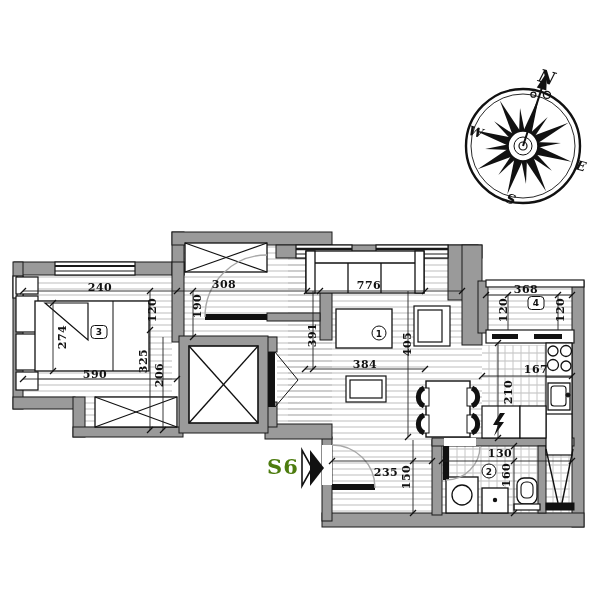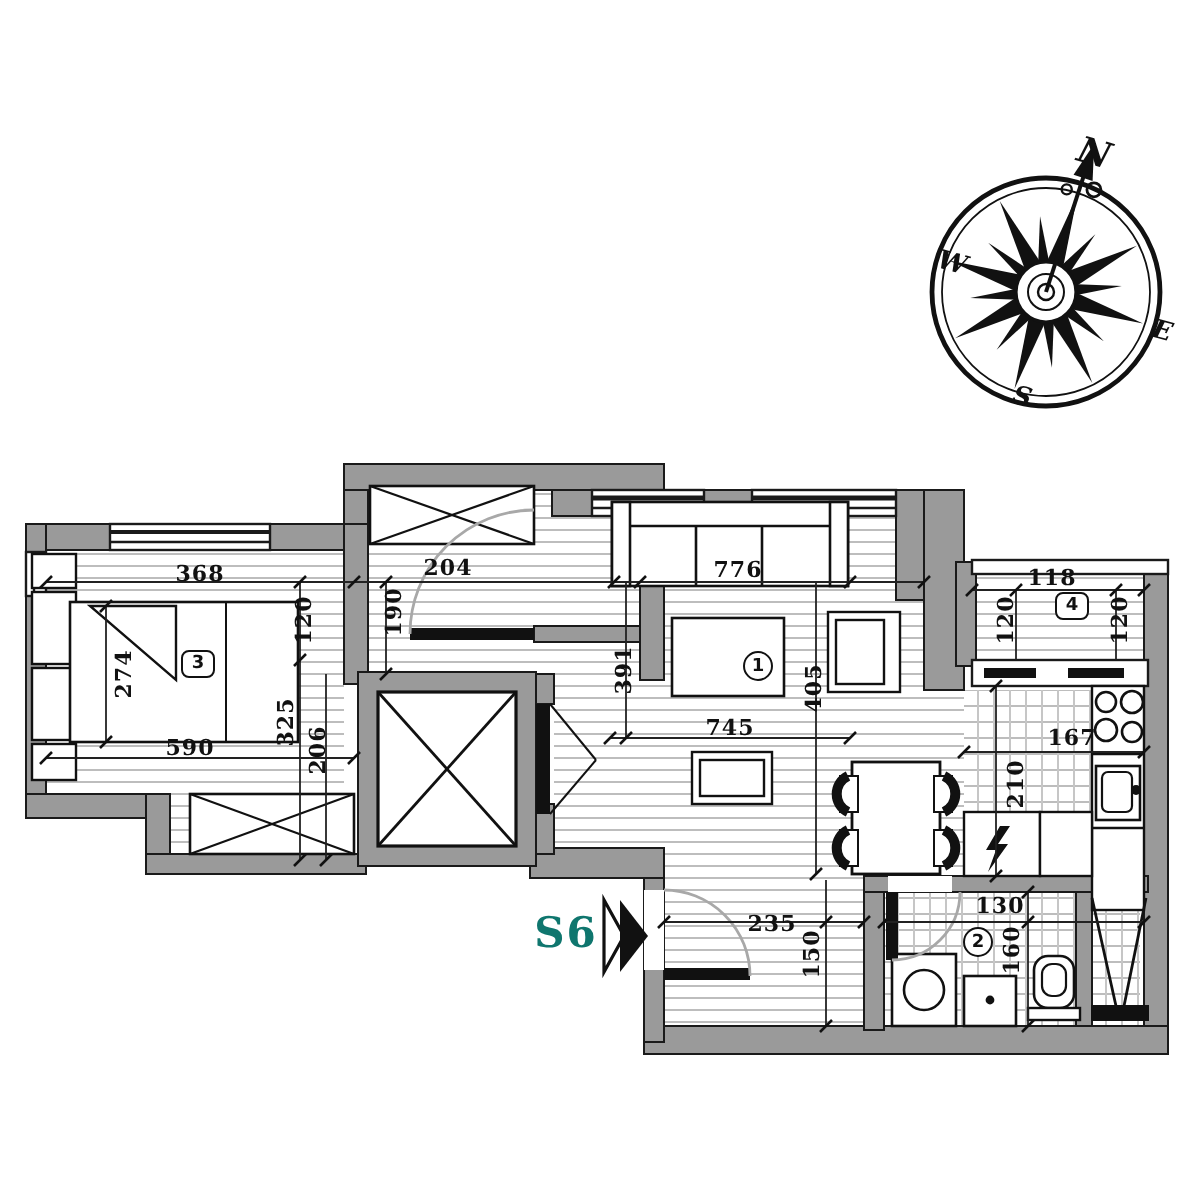--- a/index.html
+++ b/index.html
@@ -9,21 +9,21 @@
        transform:translate(-50%,-50%);white-space:nowrap;letter-spacing:.5px;}
   .rot{transform:translate(-50%,-50%) rotate(-90deg);}
   .badge{position:absolute;box-sizing:border-box;border:1.5px solid #111;background:#fff;
          color:#111;font:700 9px "DejaVu Sans",sans-serif;display:flex;align-items:center;
          justify-content:center;transform:translate(-50%,-50%);}
   .round{width:15px;height:15px;border-radius:50%;}
   .sq{width:17px;height:14px;border-radius:4px;}
   .cl{position:absolute;color:#111;font:italic 700 13px "DejaVu Serif",serif;
       transform:translate(-50%,-50%) rotate(15deg);}
   .cl-n{font-size:18px;transform:translate(-50%,-50%) rotate(16deg);}
-  #s6lbl{position:absolute;font:700 21px "DejaVu Serif",serif;color:#0f766e;letter-spacing:1px;
+  #s6lbl{position:absolute;font:700 21px "DejaVu Serif",serif;color:#4d7c0f;letter-spacing:1px;
          transform:translate(-50%,-50%);}
 </style>
 </head>
 <body>
 
 <div id="stage">
 
 <svg width="600" height="600" viewBox="0 0 600 600">
   <defs>
     <pattern id="hatchH" width="6" height="6" patternUnits="userSpaceOnUse">
@@ -275,38 +275,38 @@
         <circle cx="523" cy="146" r="15" fill="#fff" stroke="#111" stroke-width="1.6"></circle>
         <circle cx="523" cy="146" r="9" fill="none" stroke="#111" stroke-width="1"></circle>
         <circle cx="523" cy="146" r="4" fill="#fff" stroke="#111" stroke-width="1.2"></circle>
         <line x1="523" y1="146" x2="544.0131556174964" y2="81.32815689192957" stroke="#111" stroke-width="2"></line>
         <polygon points="547.1033255612459,71.81759172897803 546.2963022439726,90.48169399416552 536.7857370810211,87.39152405041604" fill="#111"></polygon>
         <circle cx="546.9623472990631" cy="94.90395404809603" r="3.5" fill="none" stroke="#111" stroke-width="1.4"></circle>
         <circle cx="533.3625446097265" cy="94.69095918640232" r="2.5" fill="none" stroke="#111" stroke-width="1.2"></circle>
       </g>
 </svg>
 
-<div class="lbl" style="left:100px;top:287px">368</div>
+<div class="lbl" style="left:100px;top:287px">240</div>
 <div class="lbl rot" style="left:152px;top:310px">120</div>
 <div class="lbl rot" style="left:197px;top:306px">190</div>
-<div class="lbl" style="left:224px;top:284px">204</div>
+<div class="lbl" style="left:224px;top:284px">308</div>
 <div class="lbl rot" style="left:62px;top:337px">274</div>
 <div class="lbl rot" style="left:143px;top:361px">325</div>
 <div class="lbl rot" style="left:159px;top:375px">206</div>
 <div class="lbl" style="left:95px;top:374px">590</div>
 <div class="lbl" style="left:369px;top:285px">776</div>
 <div class="lbl rot" style="left:312px;top:335px">391</div>
 <div class="lbl rot" style="left:407px;top:344px">405</div>
-<div class="lbl" style="left:365px;top:364px">745</div>
-<div class="lbl" style="left:526px;top:289px">118</div>
+<div class="lbl" style="left:365px;top:364px">384</div>
+<div class="lbl" style="left:526px;top:289px">368</div>
 <div class="lbl rot" style="left:503px;top:310px">120</div>
 <div class="lbl rot" style="left:560px;top:310px">120</div>
 <div class="lbl" style="left:536px;top:369px">167</div>
 <div class="lbl rot" style="left:508px;top:392px">210</div>
-<div class="lbl" style="left:386px;top:462px">235</div>
+<div class="lbl" style="left:386px;top:472px">235</div>
 <div class="lbl rot" style="left:406px;top:477px">150</div>
 <div class="lbl" style="left:500px;top:453px">130</div>
 <div class="lbl rot" style="left:506px;top:475px">160</div>
 
 <div class="badge round" style="left:379px;top:333px">1</div>
 <div class="badge round" style="left:489px;top:471px">2</div>
 <div class="badge sq" style="left:99px;top:332px">3</div>
 <div class="badge sq" style="left:536px;top:303px">4</div>
 
 <div id="s6lbl" style="left:283px;top:466px">S6</div>

